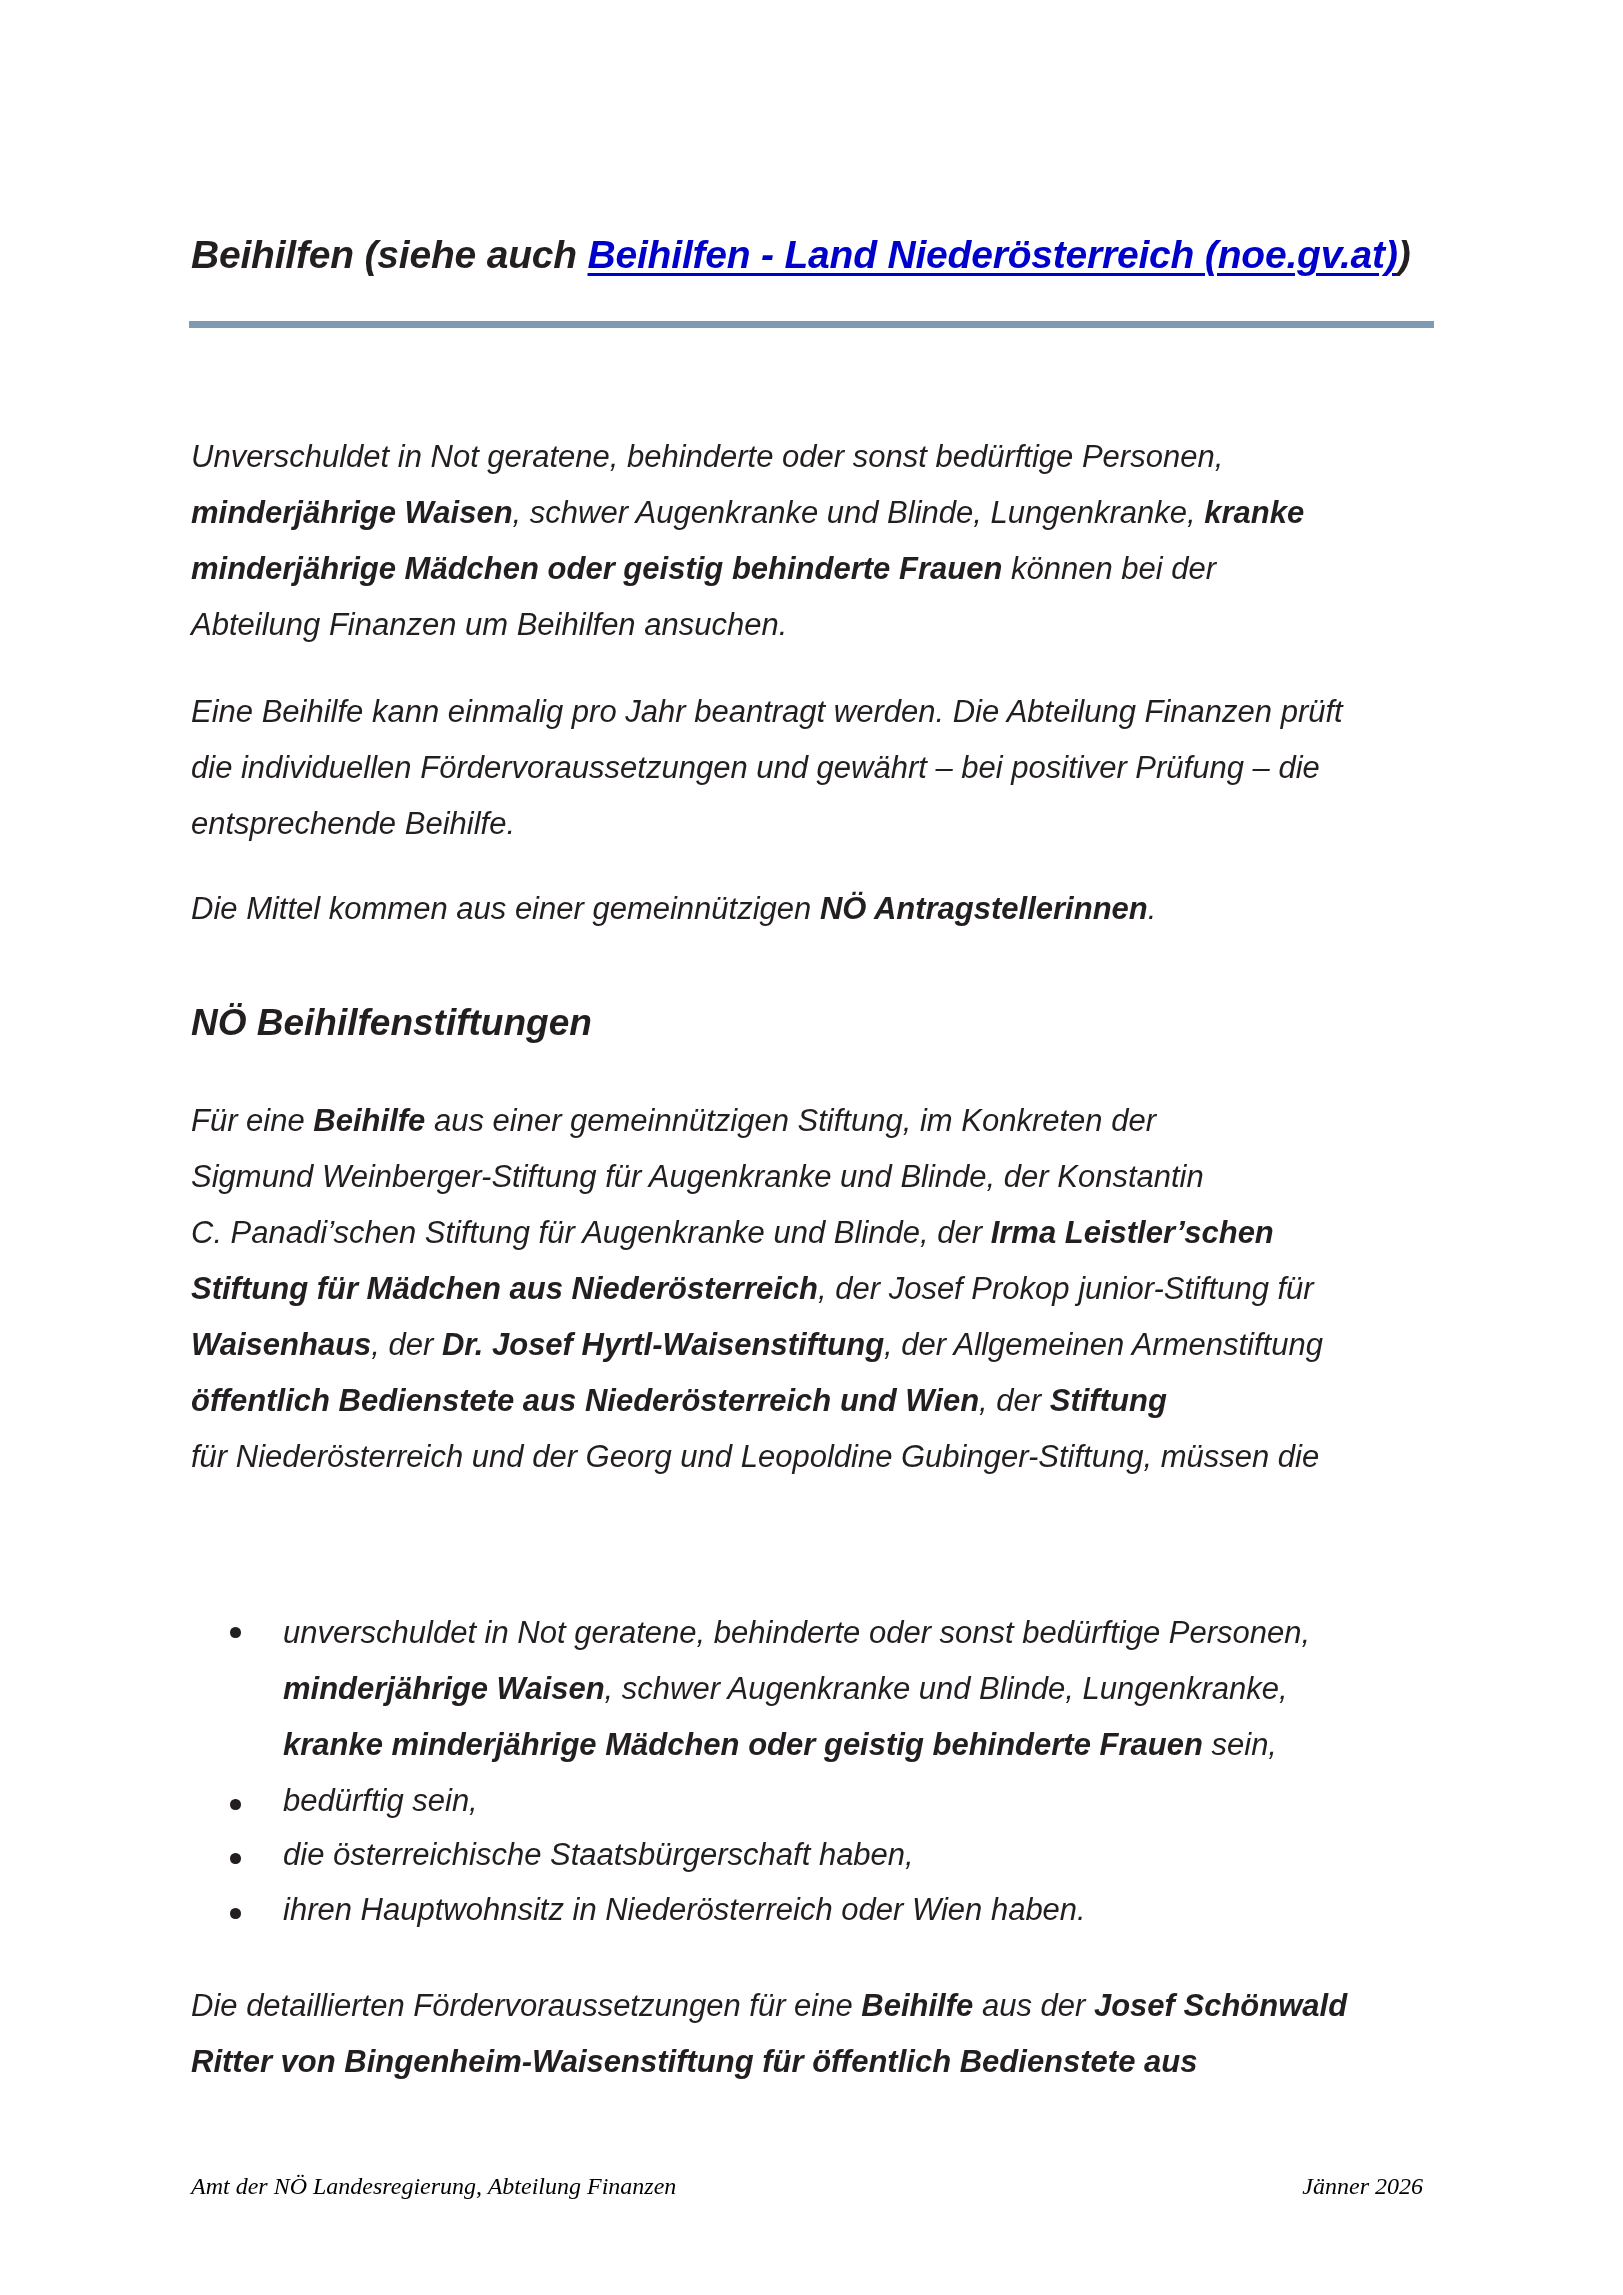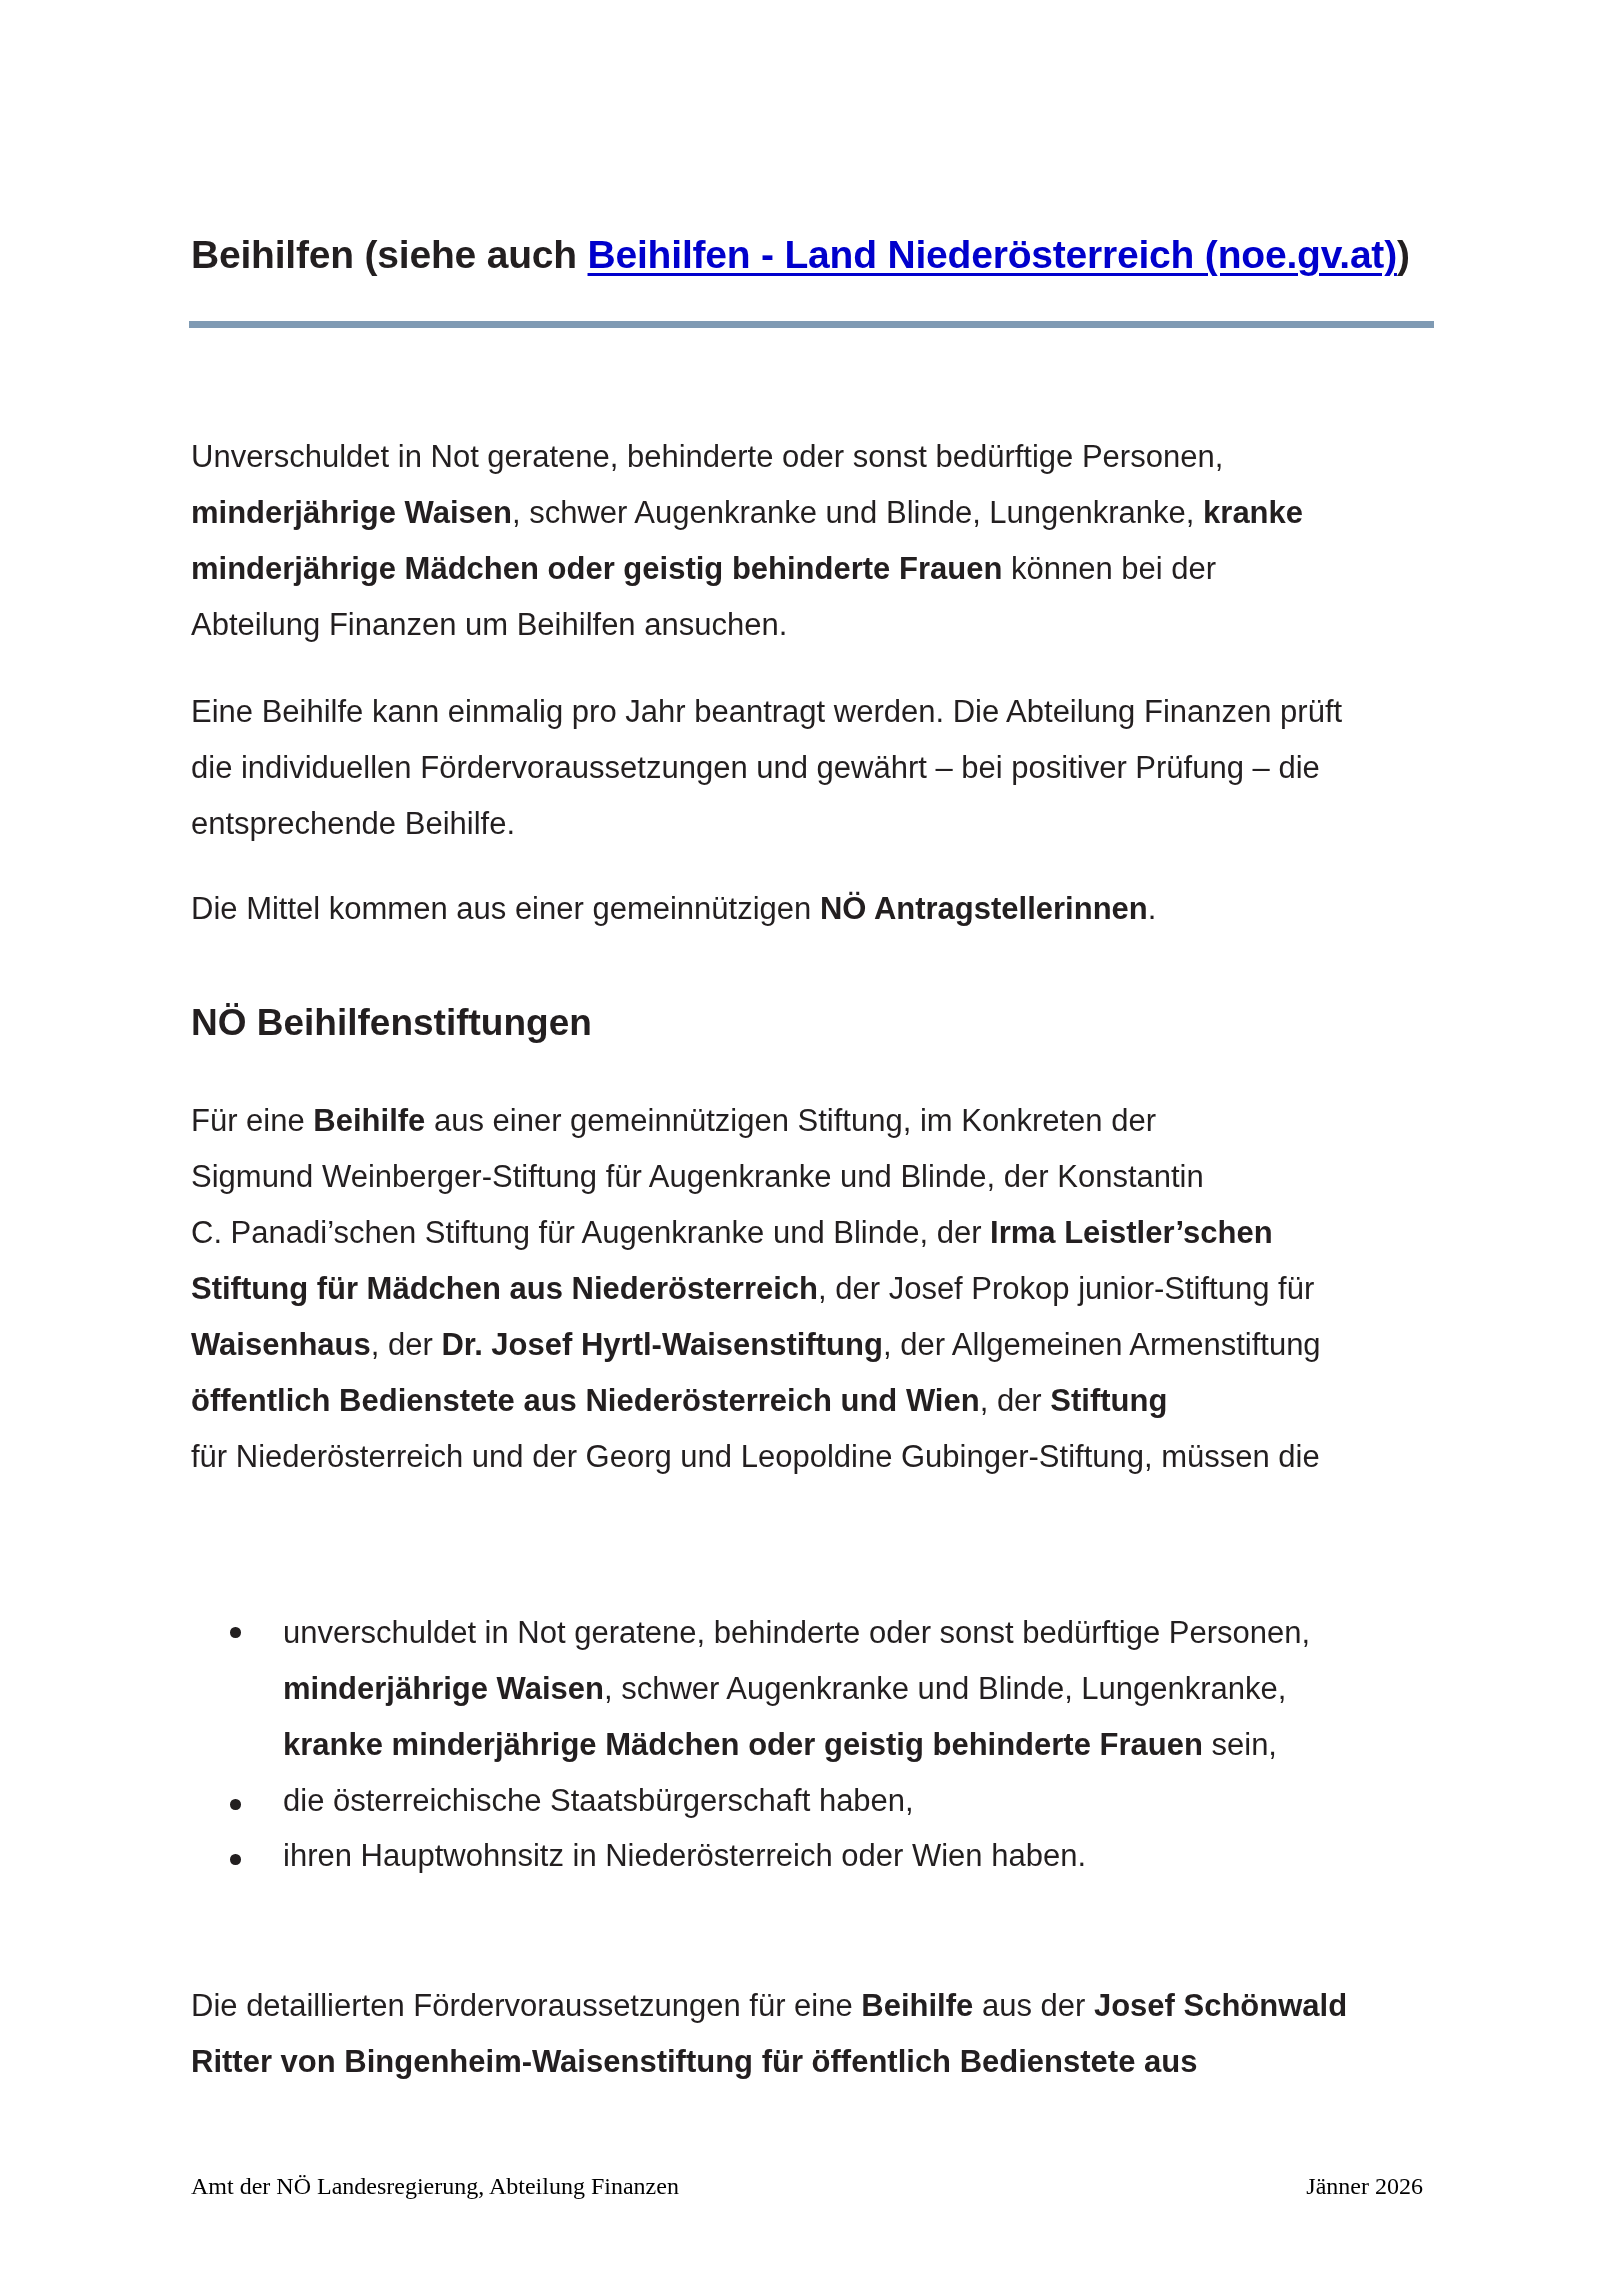--- a/index.html
+++ b/index.html
@@ -1,18 +1,18 @@
 <!DOCTYPE html>
 <html style="font-size:10.5px"><head>
 <meta charset="utf-8">
 <style>
   html, body { margin: 0; padding: 0; background: #ffffff; }
   body { width: 1623px; height: 2295px; position: relative; overflow: hidden;
          font-family: "Liberation Sans", sans-serif; color: #231f20; }
-  .page { position: absolute; left: 0; top: 0; width: 1623px; height: 1669px; }
+  .page { position: absolute; left: 0; top: 0; width: 1623px; height: 1669px; font-style: italic; }
   .title { position: absolute; left: 191px; top: 229px; width: 1276px;
            font-size: 39px; font-weight: bold; line-height: 52px; white-space: nowrap; letter-spacing: -0.2px; }
   .title a { color: #0000cc; text-decoration: underline; text-decoration-thickness: 3.3px; text-underline-offset: 5.2px; }
   .rule { position: absolute; left: 189px; top: 321px; width: 1245px; height: 6.5px; background: #7f9ab3; }
   .block { position: absolute; left: 191px; width: 1249px; font-size: 31px; line-height: 56px; }
   .block b { font-weight: bold; }
   .line { display: block; white-space: nowrap; height: 56px; }
   .h2 { position: absolute; left: 191px; top: 981px; font-size: 37px; font-weight: bold; line-height: 52px; white-space: nowrap; margin-top: 16px; }
   .bullets { position: absolute; left: 191px; top: 1605px; width: 1249px; font-size: 31px; line-height: 56px; margin: 0; padding: 0; list-style: none; }
   .bullets li { position: relative; padding-left: 92px; }
@@ -61,20 +61,24 @@
     <span class="line">für Niederösterreich und der Georg und Leopoldine Gubinger-Stiftung, müssen die</span>
   </div>
 
   <ul class="bullets">
     <li>
       <span class="dot"></span>
       <span class="l">unverschuldet in Not geratene, behinderte oder sonst bedürftige Personen,</span>
       <span class="l"><b>minderjährige Waisen</b><span>, schwer Augenkranke und Blinde, Lungenkranke,</span></span>
       <span class="l"><b>kranke minderjährige Mädchen oder geistig behinderte Frauen</b><span> sein,</span></span>
     </li>
+    <li class="single" style="height:54px">
+      <span class="dot"></span>
+      <span class="l">bedürftig sein,</span>
+    </li>
     <li class="single" style="height:55px">
       <span class="dot"></span>
       <span class="l">die österreichische Staatsbürgerschaft haben,</span>
     </li>
     <li class="single">
       <span class="dot"></span>
       <span class="l">ihren Hauptwohnsitz in Niederösterreich oder Wien haben.</span>
     </li>
   </ul>
 

